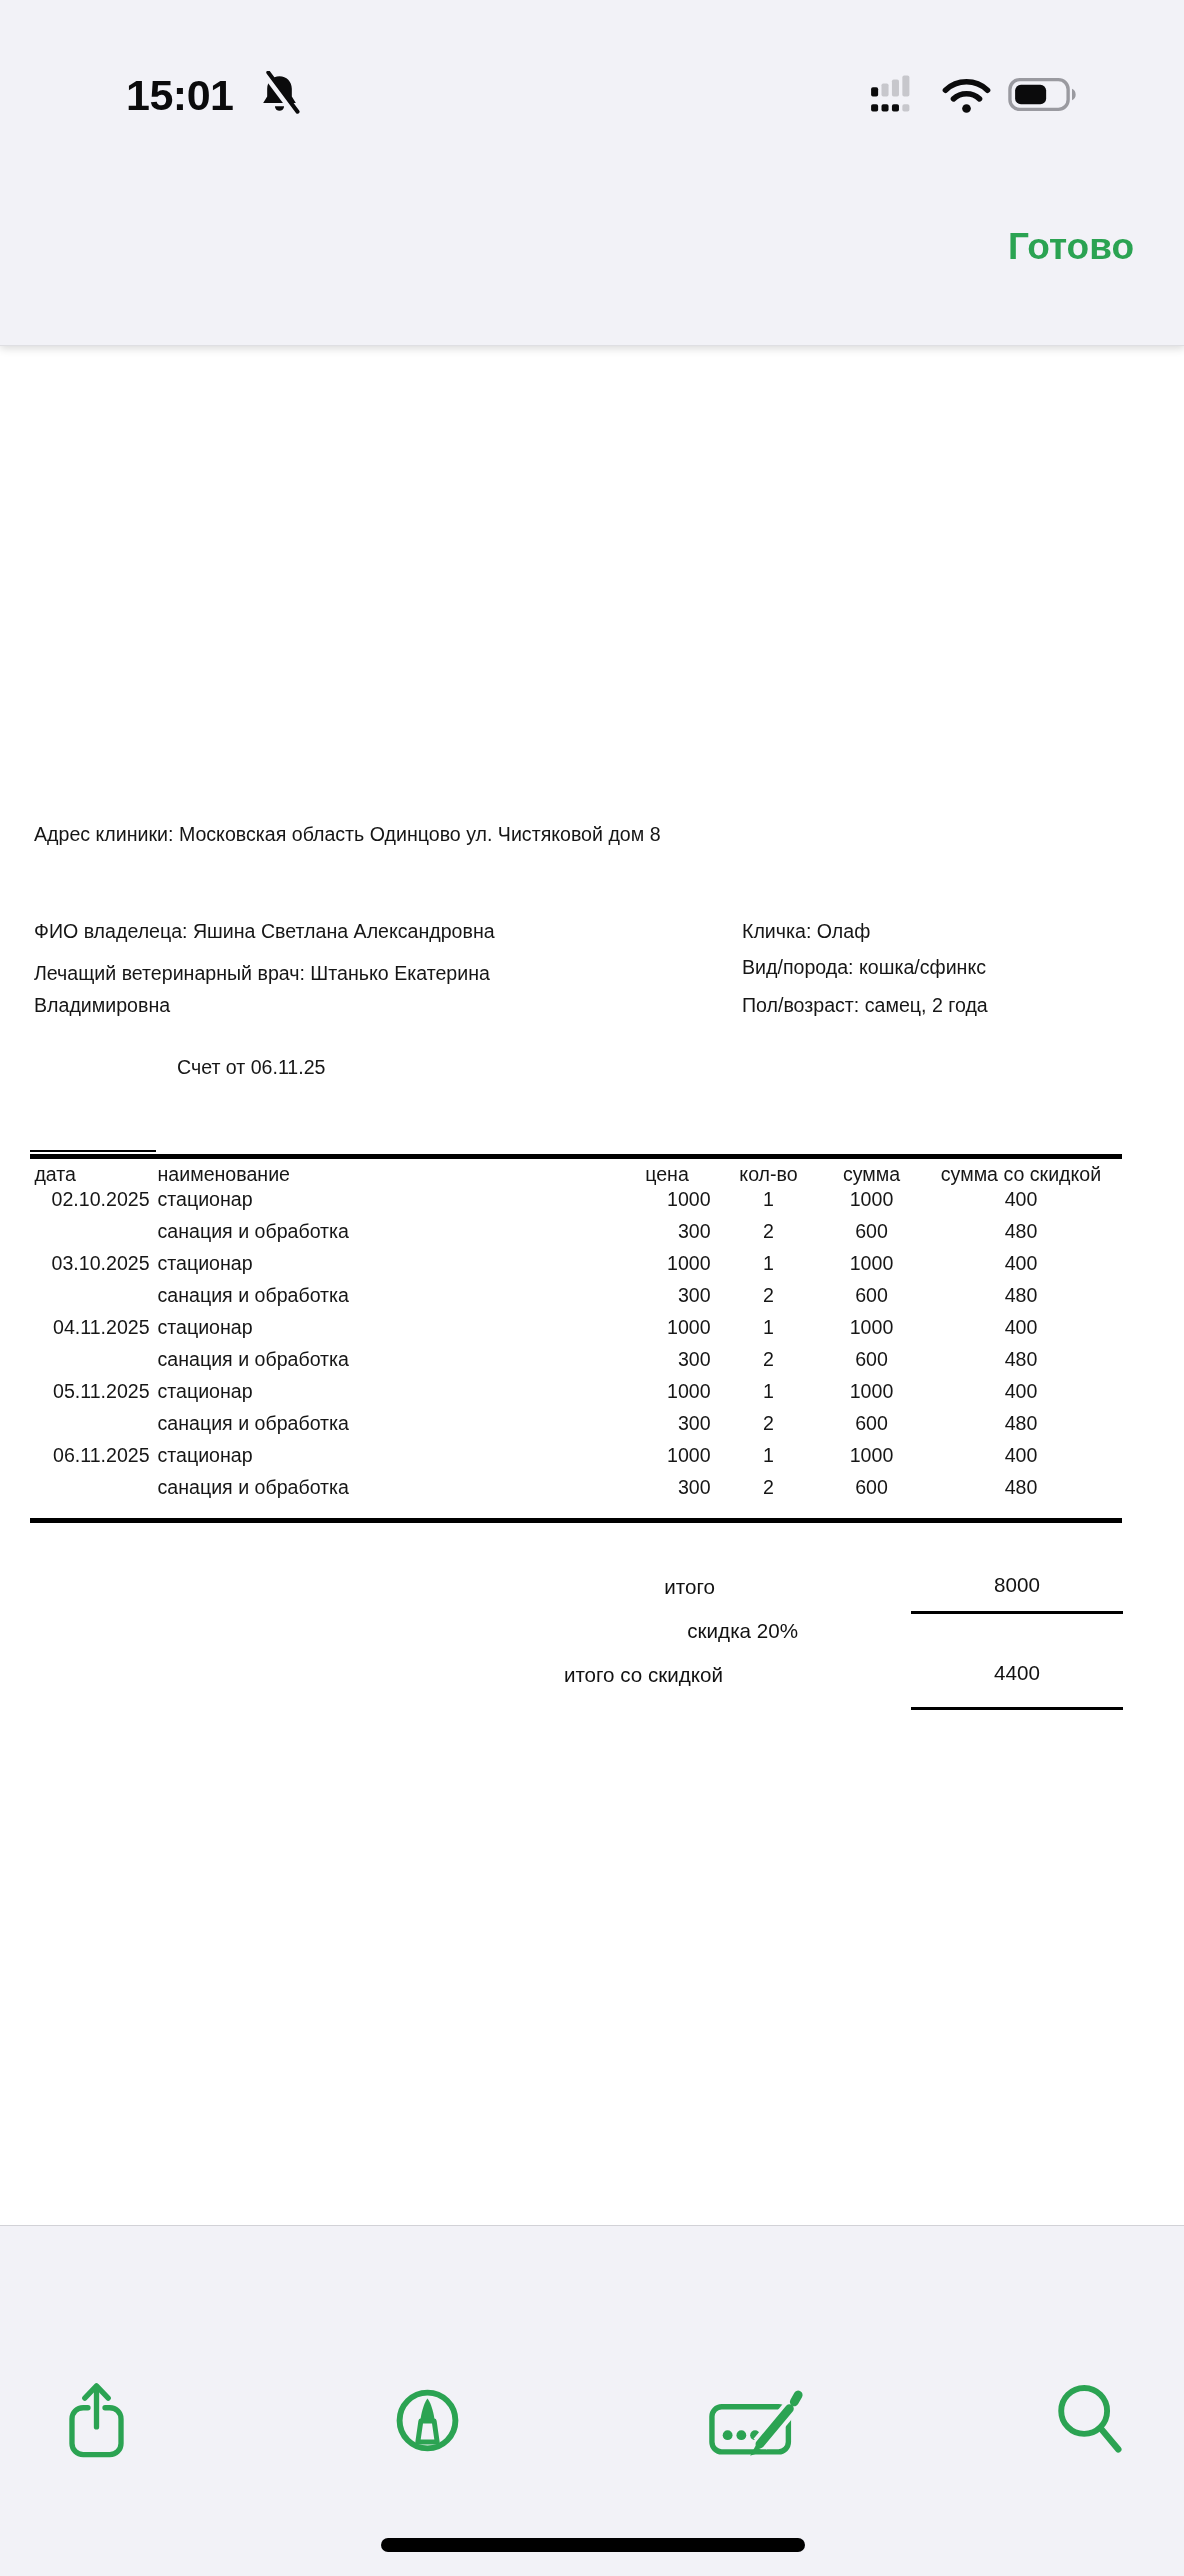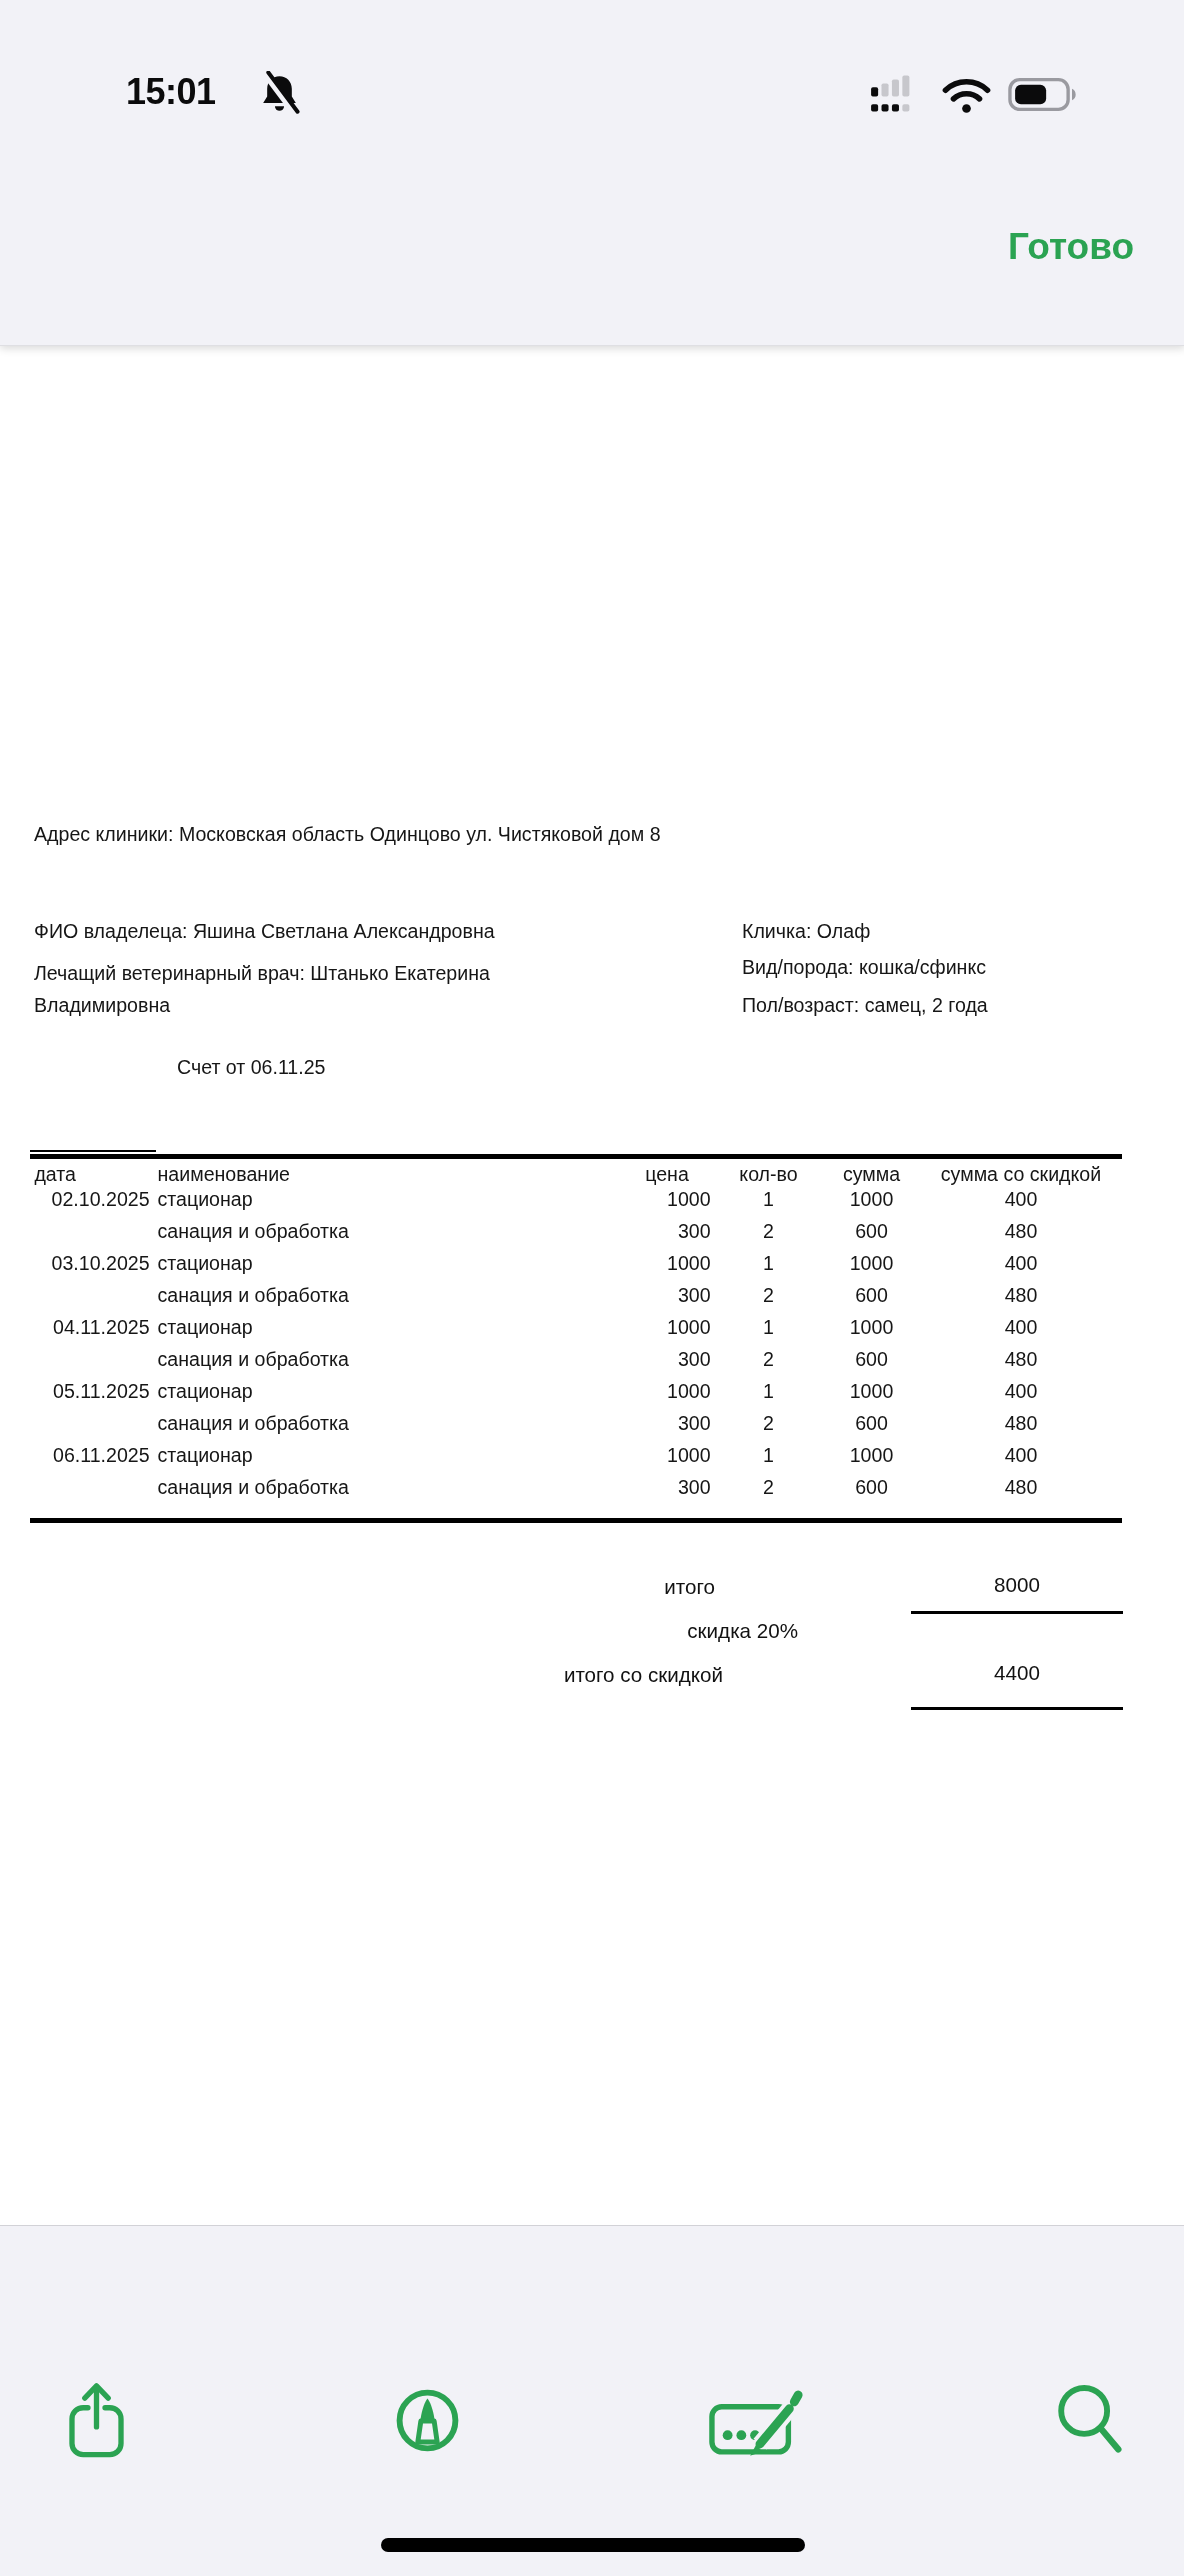--- a/index.html
+++ b/index.html
@@ -10,21 +10,21 @@
   
   .top-chrome {
     position:absolute; left:0; top:0; width:1185px; height:346px;
     background:#f2f2f7; z-index:3;
     box-shadow:0 2.9px 8.8px rgba(0,0,0,.16);
     border-bottom:1px solid rgba(0,0,0,.08);
   }
   .statusbar { position:absolute; left:0; top:0; width:100%; height:128px; }
   .sb-time {
     position:absolute; left:126px; top:71px;
-    font-size:36px; font-weight:700; color:#0b0b0c; letter-spacing:-0.5px;
+    font-size:43px; font-weight:700; color:#0b0b0c; letter-spacing:-0.5px;
   }
   .sb-bell { position:absolute; left:258px; top:71px; width:43px; height:47px; }
   .sb-right { position:absolute; right:102px; top:73px; display:flex; align-items:center; gap:15.7px; }
 
   .navbar { position:absolute; left:0; top:214px; width:100%; height:90px; }
   .title-group {
     position:absolute; left:50%; top:0; transform:translateX(-50%);
     display:flex; align-items:center; gap:15.7px; height:79px; cursor:default;
   }
   .doc-title { font-size:37px; font-weight:700; color:#0a0a0a; letter-spacing:-0.3px; white-space:nowrap; }

